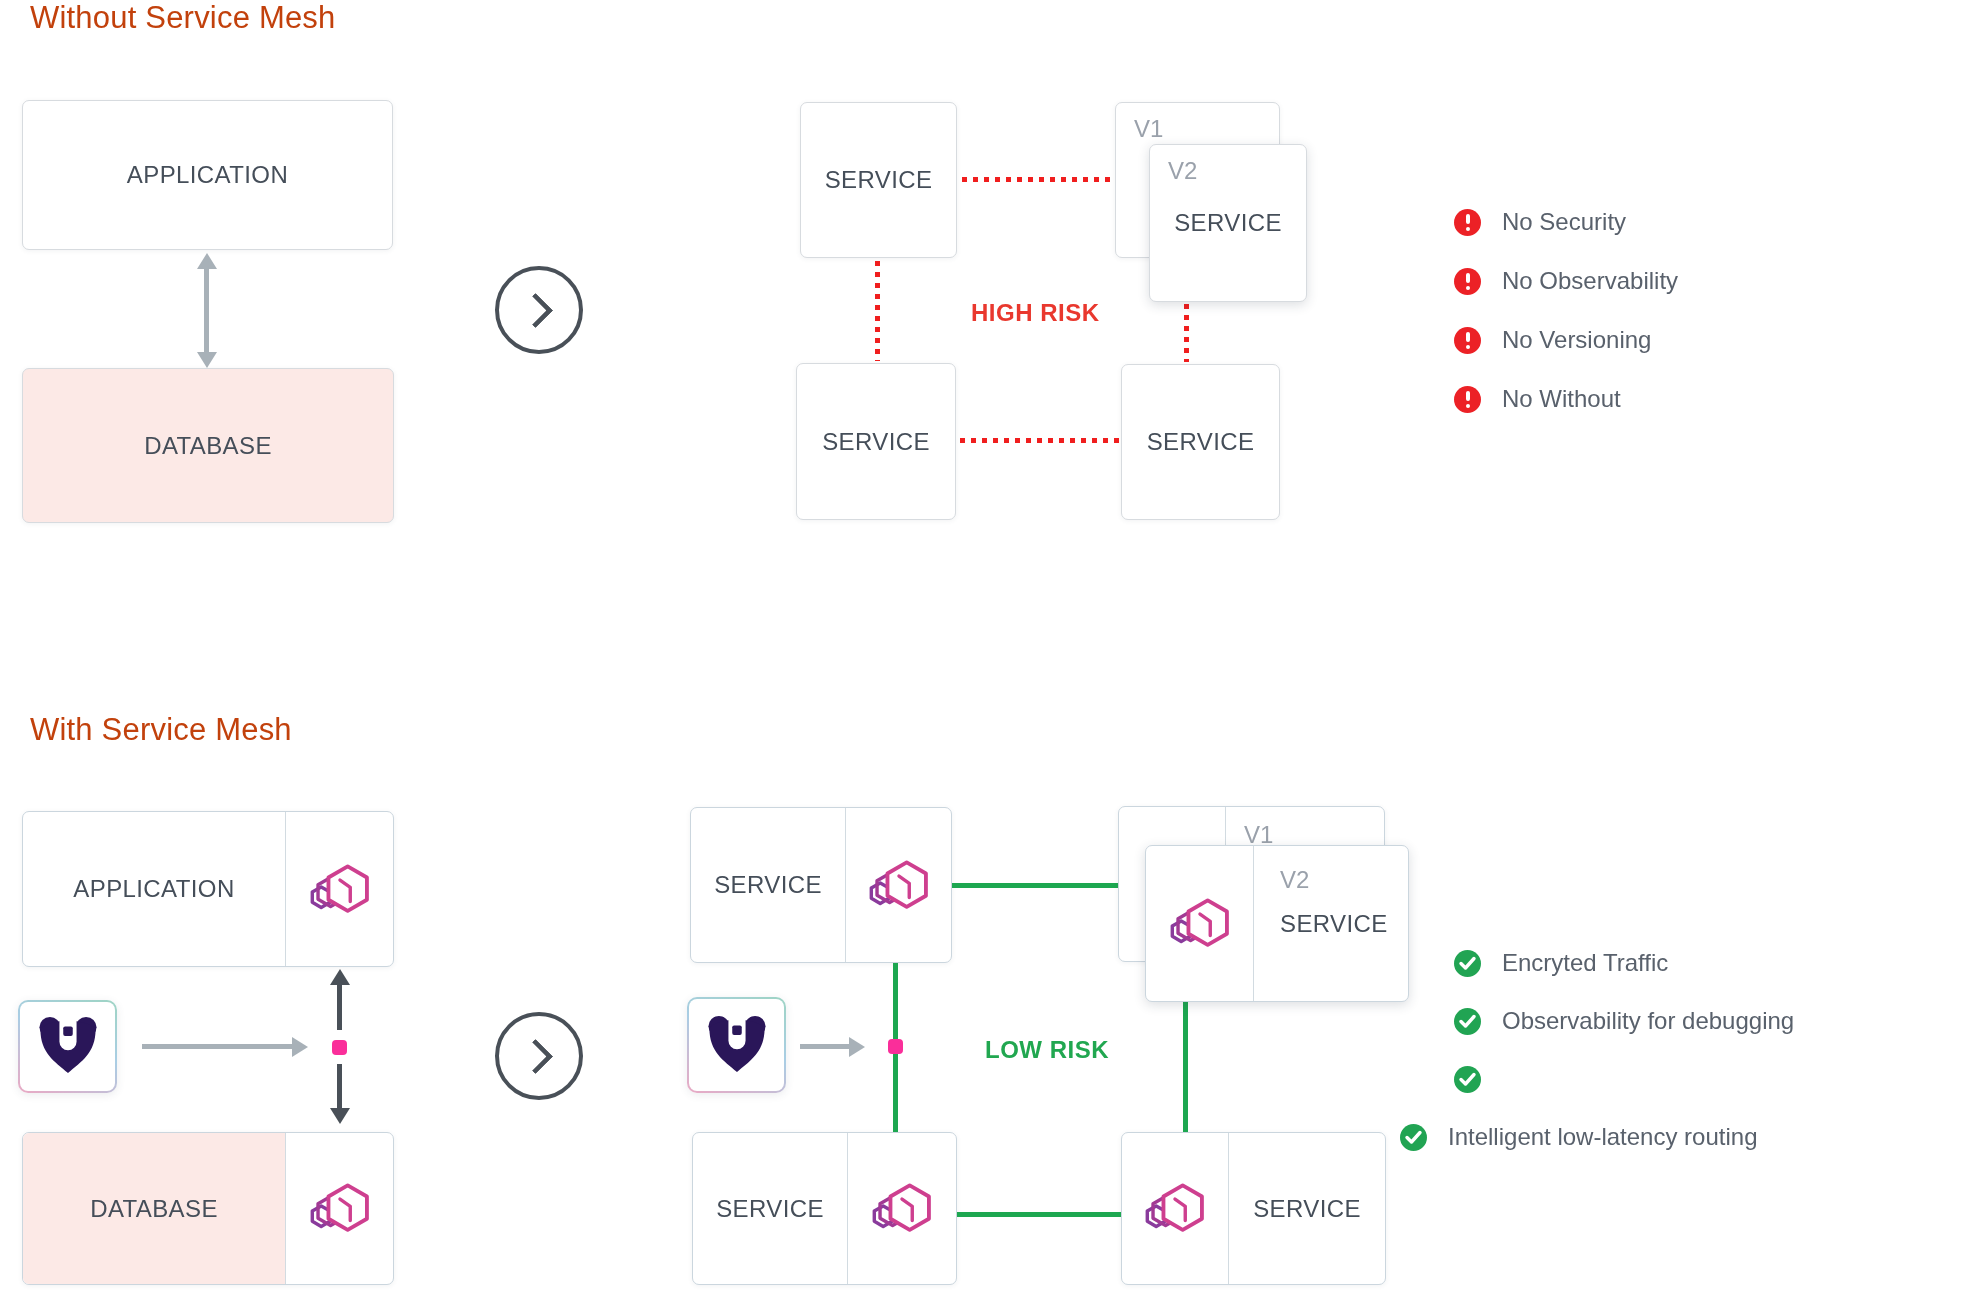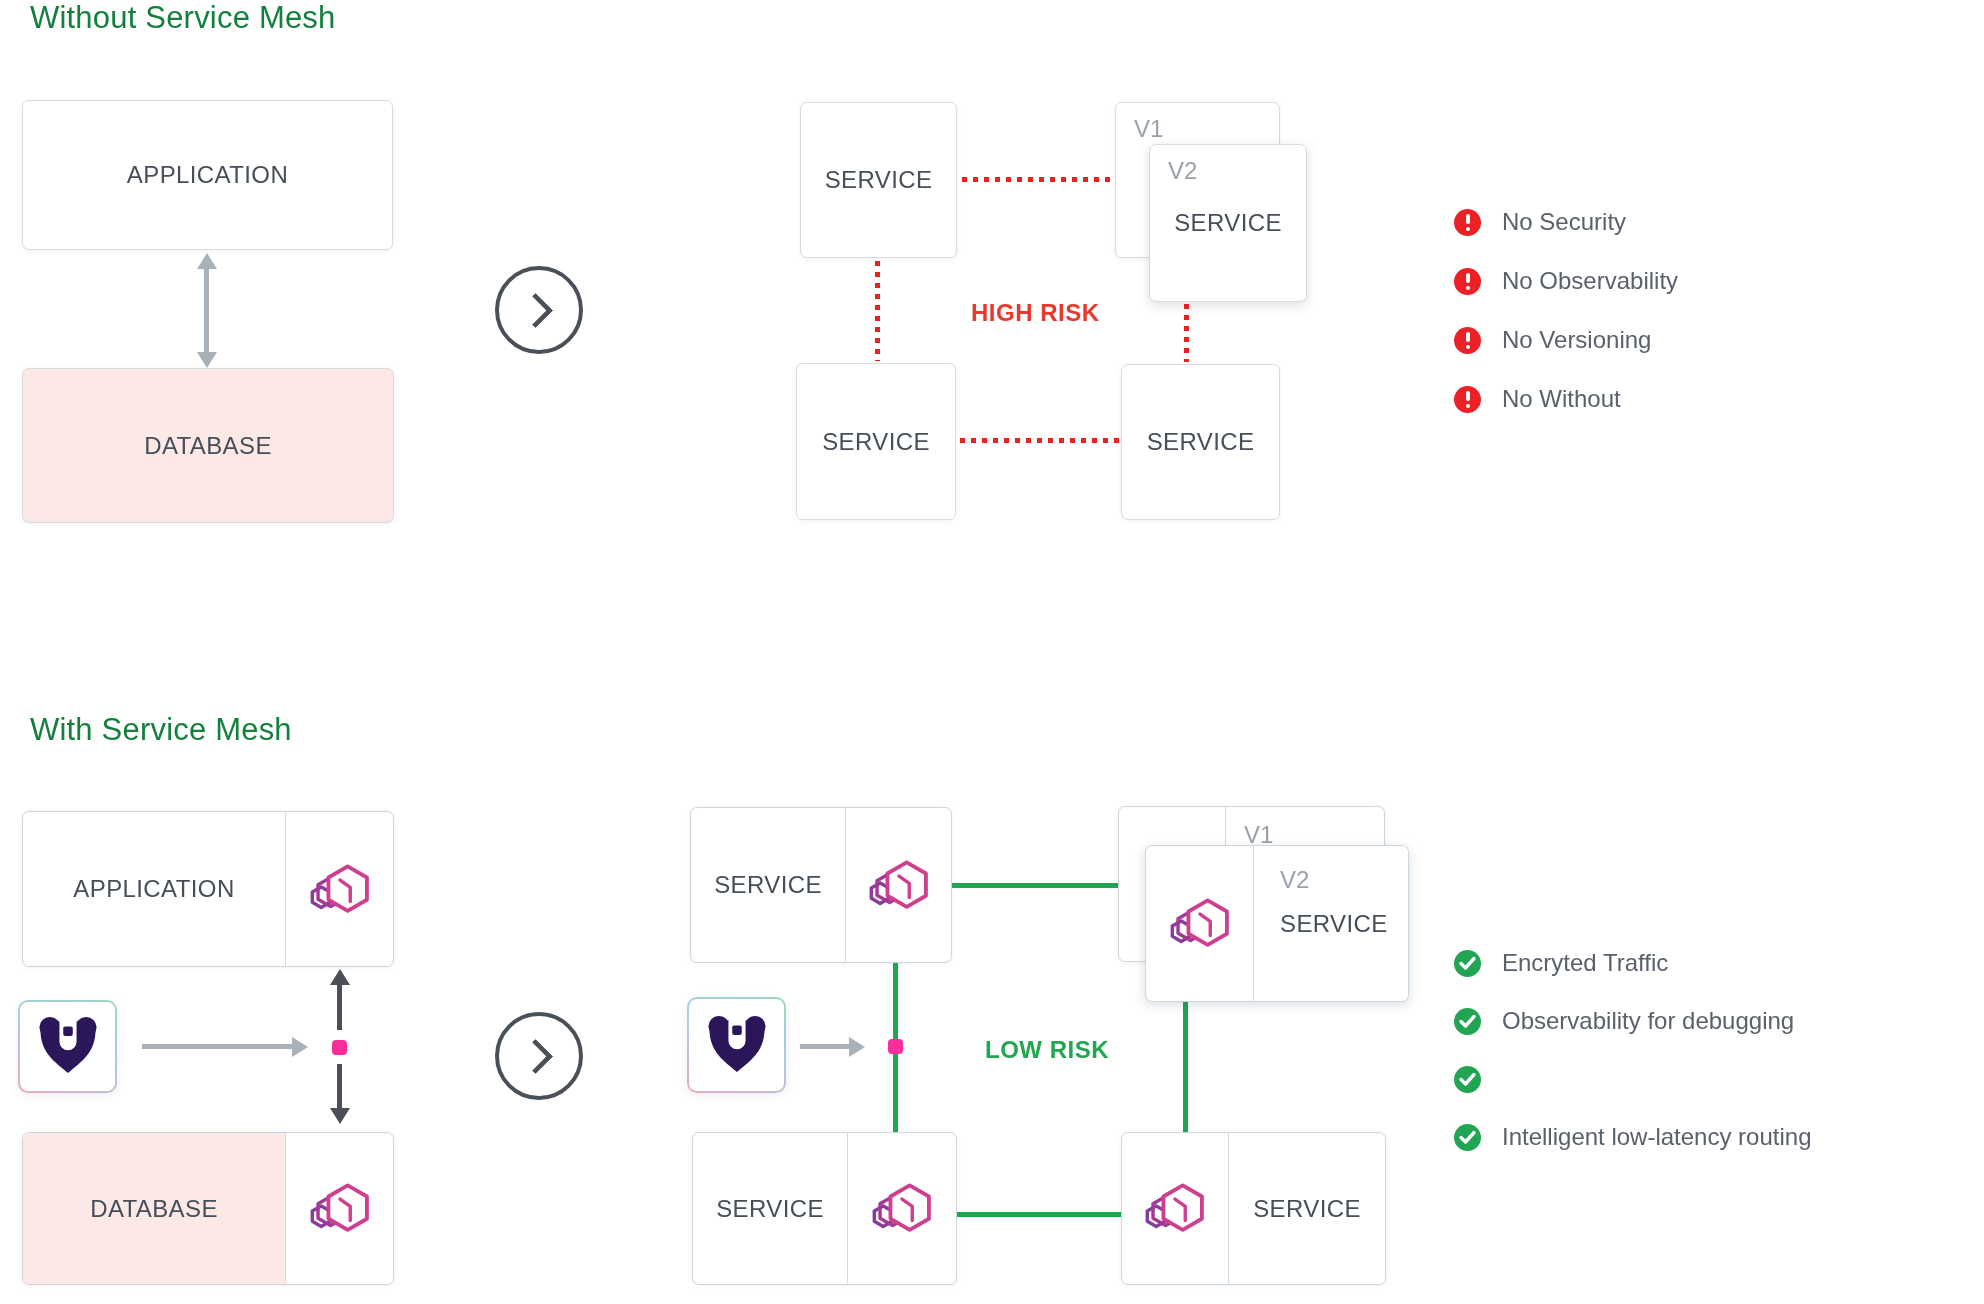--- a/index.html
+++ b/index.html
@@ -1,21 +1,21 @@
 <!DOCTYPE html>
 <html><head>
 <meta charset="utf-8">
 <style>
   html,body{margin:0;padding:0;background:#fff;}
   #canvas{
     position:relative;width:1984px;height:1304px;background:#fff;overflow:hidden;
     font-family:"Liberation Sans", sans-serif;
   }
   .section-title{
-    position:absolute;font-size:31px;font-weight:400;color:#15803d;letter-spacing:.2px;
+    position:absolute;font-size:31px;font-weight:400;color:#c2410c;letter-spacing:.2px;
   }
   
   .box{
     position:absolute;background:#fff;border:1px solid #d7dbdf;border-radius:7px;
     box-shadow:0 1px 5px rgba(60,70,90,.07);
     display:flex;align-items:center;justify-content:center;box-sizing:border-box;
   }
   .box .label{font-size:24px;font-weight:500;color:#454e59;letter-spacing:.4px;}
   .box.pinkfill{background:#fce9e6;}
   .box.front{z-index:3;box-shadow:0 3px 12px rgba(40,50,70,.16);}
@@ -321,21 +321,21 @@
       </span>
     <span class="txt">Observability for debugging</span>
   </div>
   <div class="list-item" style="left:1454px;top:1064px;">
     <span class="badge ok">
         <svg width="27" height="27" viewBox="0 0 27 27">
           <use href="#check-icon-path"></use>
         </svg>
       </span>
   </div>
-  <div class="list-item" style="left:1454px;top:1122px;">
+  <div class="list-item" style="left:1400px;top:1122px;">
     <span class="badge ok">
         <svg width="27" height="27" viewBox="0 0 27 27">
           <use href="#check-icon-path"></use>
         </svg>
       </span>
     <span class="txt">Intelligent low-latency routing</span>
   </div>
 
 </div>
 

